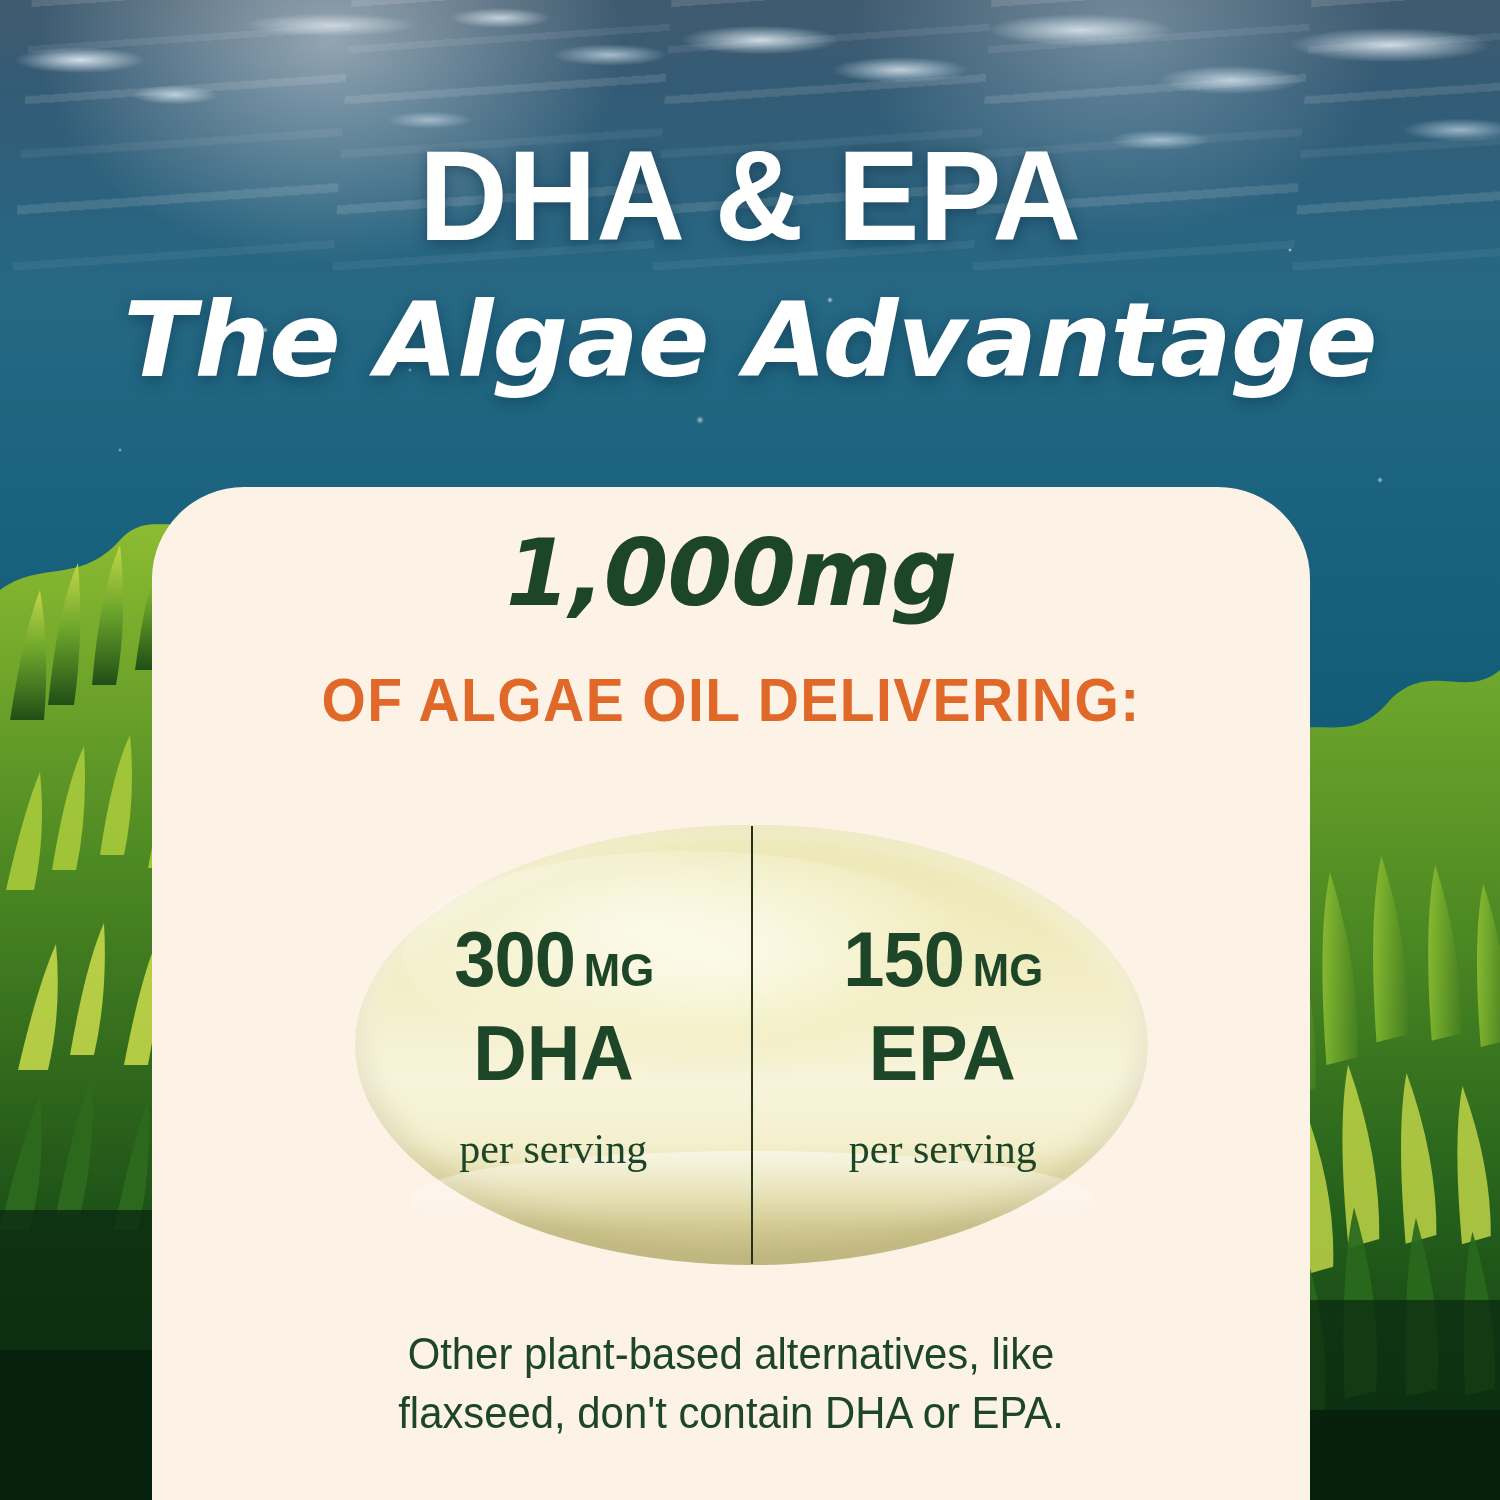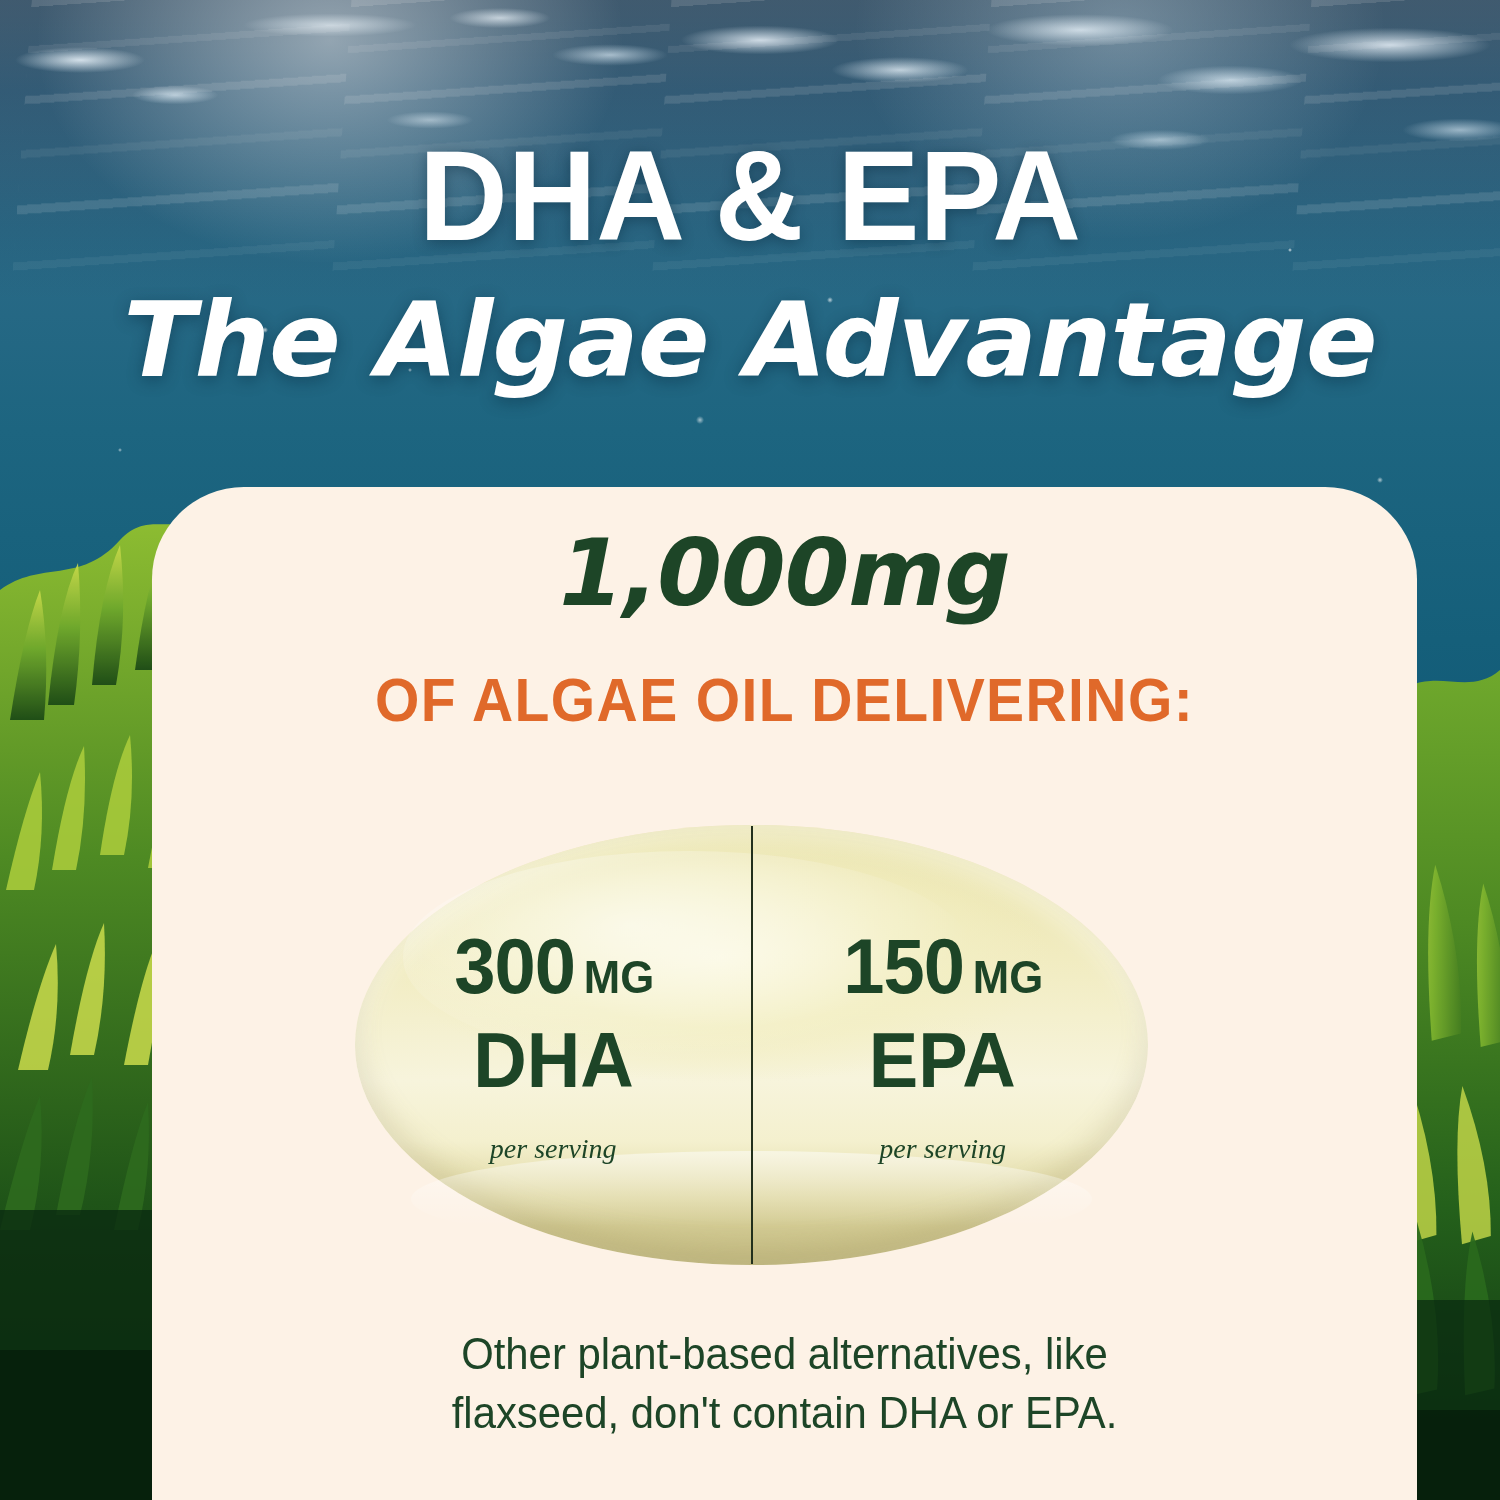--- a/index.html
+++ b/index.html
@@ -80,21 +80,21 @@
   }
 
   
   .algae{position:absolute;overflow:hidden;}
   .algae-left{left:0;top:470px;width:300px;height:1030px;}
   .algae-right{right:0;top:600px;width:260px;height:900px;}
   .algae svg{display:block;}
 
   
   .card{
-    position:absolute;left:152px;top:487px;width:1265px;height:1013px;
+    position:absolute;left:152px;top:487px;width:1158px;height:1013px;
     background:#FDF2E6;
     border-radius:92px 92px 0 0;
     overflow:hidden;
   }
 
   .mg-head{
     position:absolute;left:0;right:0;top:40px;
     text-align:center;
     font-family:"DejaVu Sans", sans-serif;
     font-weight:700;font-style:italic;
@@ -164,21 +164,21 @@
   }
   .dose .num{font-size:78px;letter-spacing:-1px;transform:scaleX(.95);}
   .dose .unit{font-size:46px;letter-spacing:0px;margin-left:4px;transform:scaleX(.95);}
   .acid{
     font-family:"Liberation Sans Narrow","Liberation Sans", sans-serif;
     font-weight:700;font-size:78px;line-height:1;
     margin-top:16px;transform:scaleX(.95);
   }
   .per{
     font-family:"Liberation Serif", serif;
-    font-style:italic;font-size:28px;line-height:1;
+    font-size:42px;line-height:1;
     margin-top:36px;
   }
 
   .footnote{
     position:absolute;left:80px;right:80px;top:838px;
     text-align:center;
     font-family:"Liberation Sans Narrow","Liberation Sans", sans-serif;
     font-size:45px;line-height:1.30;
     color:#1D4527;
     transform:scaleX(.93);

